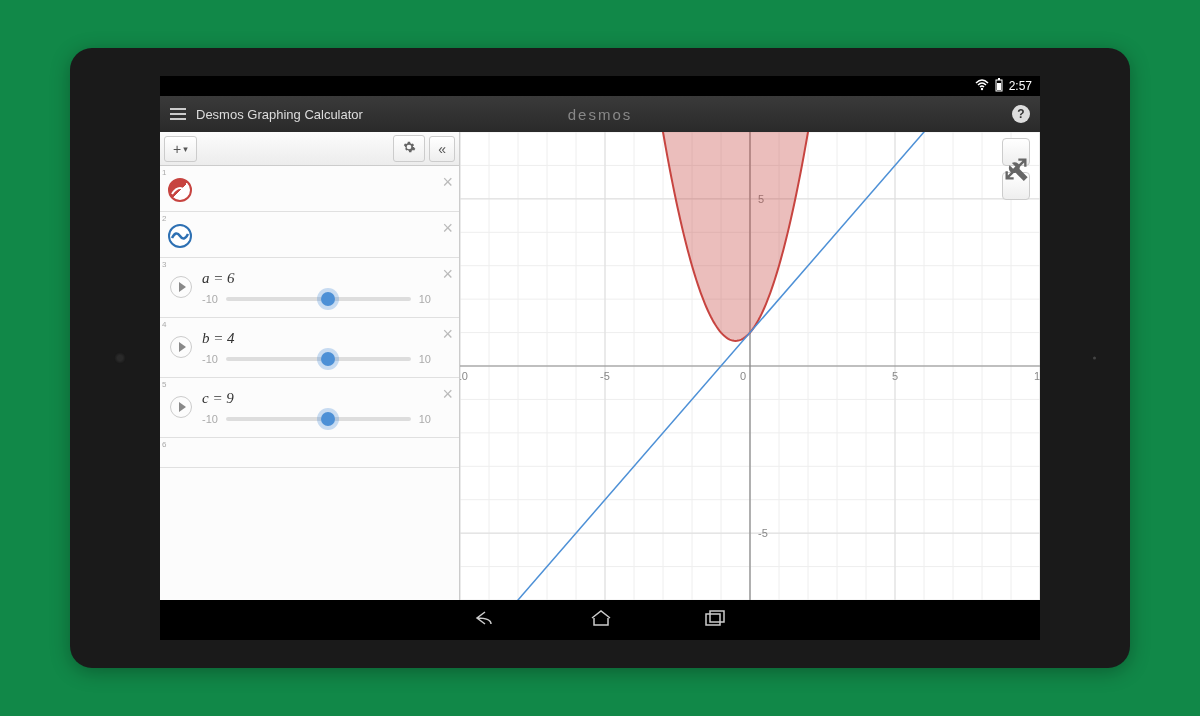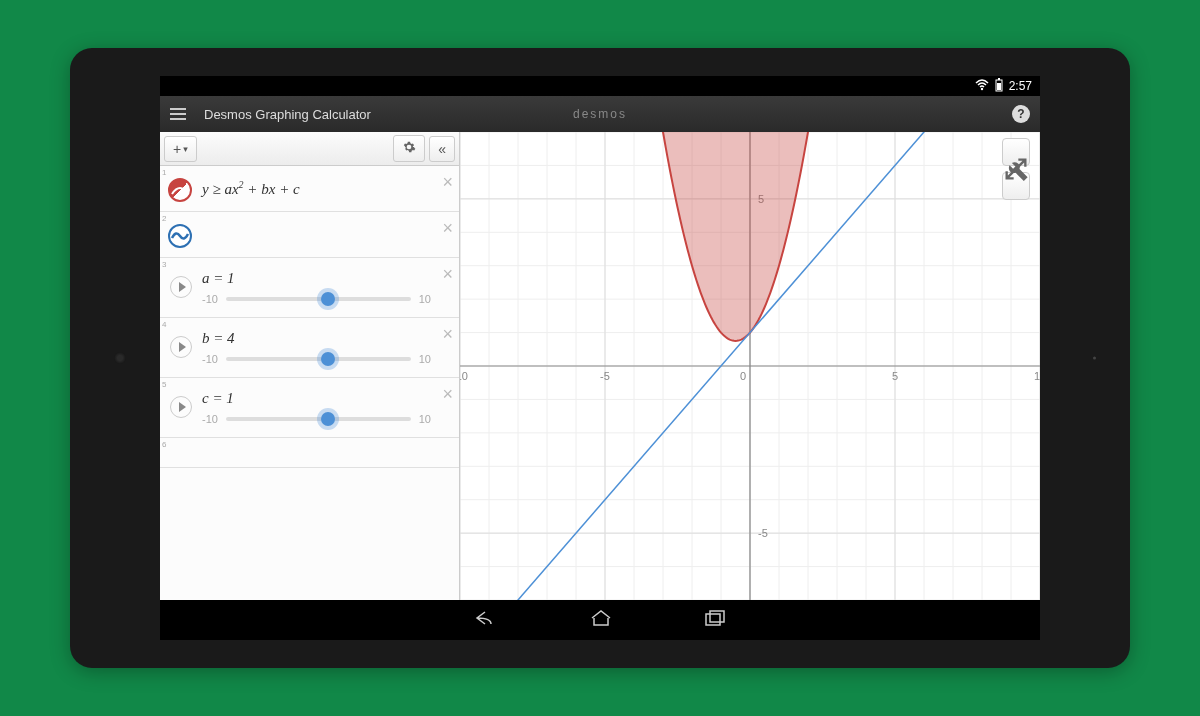--- a/index.html
+++ b/index.html
@@ -76,26 +76,26 @@
 .hamburger {
   width: 36px;
   display: flex;
   flex-direction: column;
   gap: 3px;
   align-items: center;
   justify-content: center;
   cursor: pointer;
 }
 .hamburger span { width: 16px; height: 2px; background: #ccc; }
-.titlebar .title { margin-left: 8px; }
+.titlebar .title { margin-left: 0; }
 .titlebar .center {
   position: absolute;
   left: 50%;
   transform: translateX(-50%);
-  font-size: 12px;
+  font-size: 15px;
   color: #888;
   letter-spacing: 2px;
   font-family: 'Helvetica Neue', sans-serif;
 }
 .titlebar .help {
   margin-left: auto;
   margin-right: 10px;
   width: 18px;
   height: 18px;
   border-radius: 50%;
@@ -343,40 +343,37 @@
 
           <div class="exprlist">
 
             <div class="expr-row">
               <div class="row-num">1</div>
               <div class="row-icon" style="background:linear-gradient(135deg,#c74440 50%, #fff 50%);border:2px solid #c74440;">
                 <svg width="20" height="20" viewBox="0 0 20 20">
                     <path d="M2 14 Q10 2 18 14" stroke="#fff" stroke-width="2" fill="none"></path>
                   </svg>
               </div>
-              <div class="expr-text">
-                <span style="font-style:italic">y</span> ≥ <span style="font-style:italic">ax</span><sup style="font-size:10px">2</sup> + <span style="font-style:italic">bx</span> + <span style="font-style:italic">c</span>
-              </div>
               <div class="close-x">×</div>
             </div>
 
             <div class="expr-row">
               <div class="row-num">2</div>
               <div class="row-icon" style="background:#fff;border:2px solid #2d70b3;">
                 <svg width="20" height="20" viewBox="0 0 20 20">
                     <path d="M2 12 Q6 4 10 10 T18 8" stroke="#2d70b3" stroke-width="2.5" fill="none"></path>
                   </svg>
               </div>
               <div class="close-x">×</div>
             </div>
 
             <div class="expr-row" style="min-height:60px">
               <div class="row-num">3</div>
               <div class="play-btn"></div>
-              <div class="expr-text">a = 1</div>
+              <div class="expr-text">a = 6</div>
               <div class="slider-row">
                 <span>-10</span>
                 <div class="slider">
                     <div class="knob" style="left:55%"></div>
                   </div>
                 <span>10</span>
               </div>
               <div class="close-x">×</div>
             </div>
             <div class="expr-row" style="min-height:60px">
@@ -388,21 +385,21 @@
                 <div class="slider">
                     <div class="knob" style="left:55%"></div>
                   </div>
                 <span>10</span>
               </div>
               <div class="close-x">×</div>
             </div>
             <div class="expr-row" style="min-height:60px">
               <div class="row-num">5</div>
               <div class="play-btn"></div>
-              <div class="expr-text">c = 1</div>
+              <div class="expr-text">c = 9</div>
               <div class="slider-row">
                 <span>-10</span>
                 <div class="slider">
                     <div class="knob" style="left:55%"></div>
                   </div>
                 <span>10</span>
               </div>
               <div class="close-x">×</div>
             </div>
             <div class="expr-row" style="min-height:30px">

